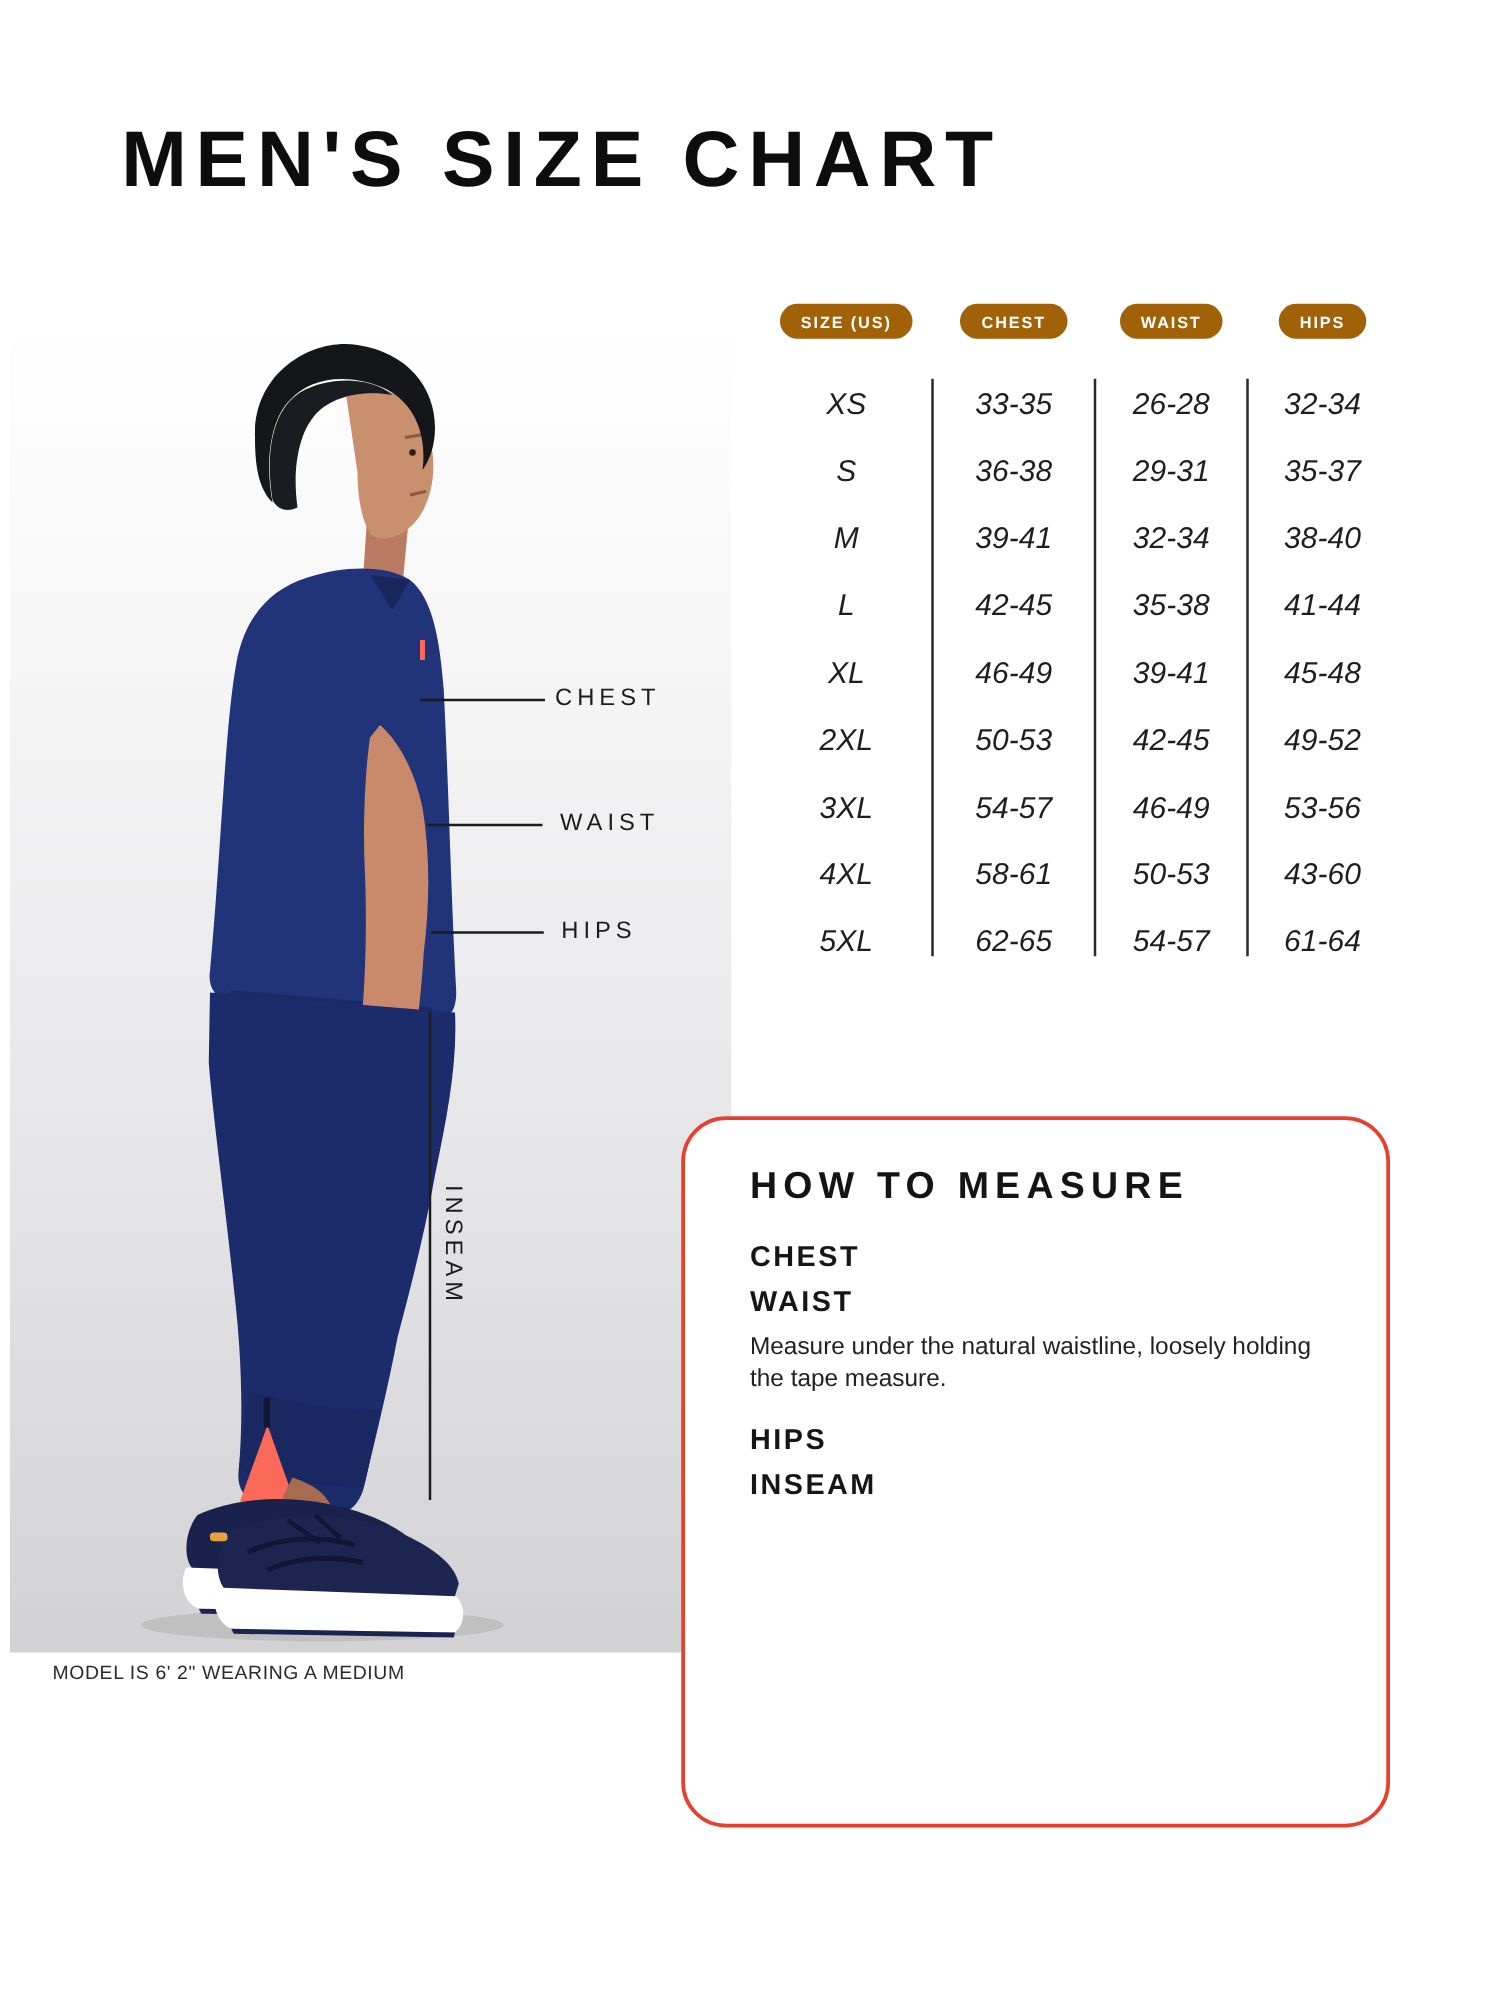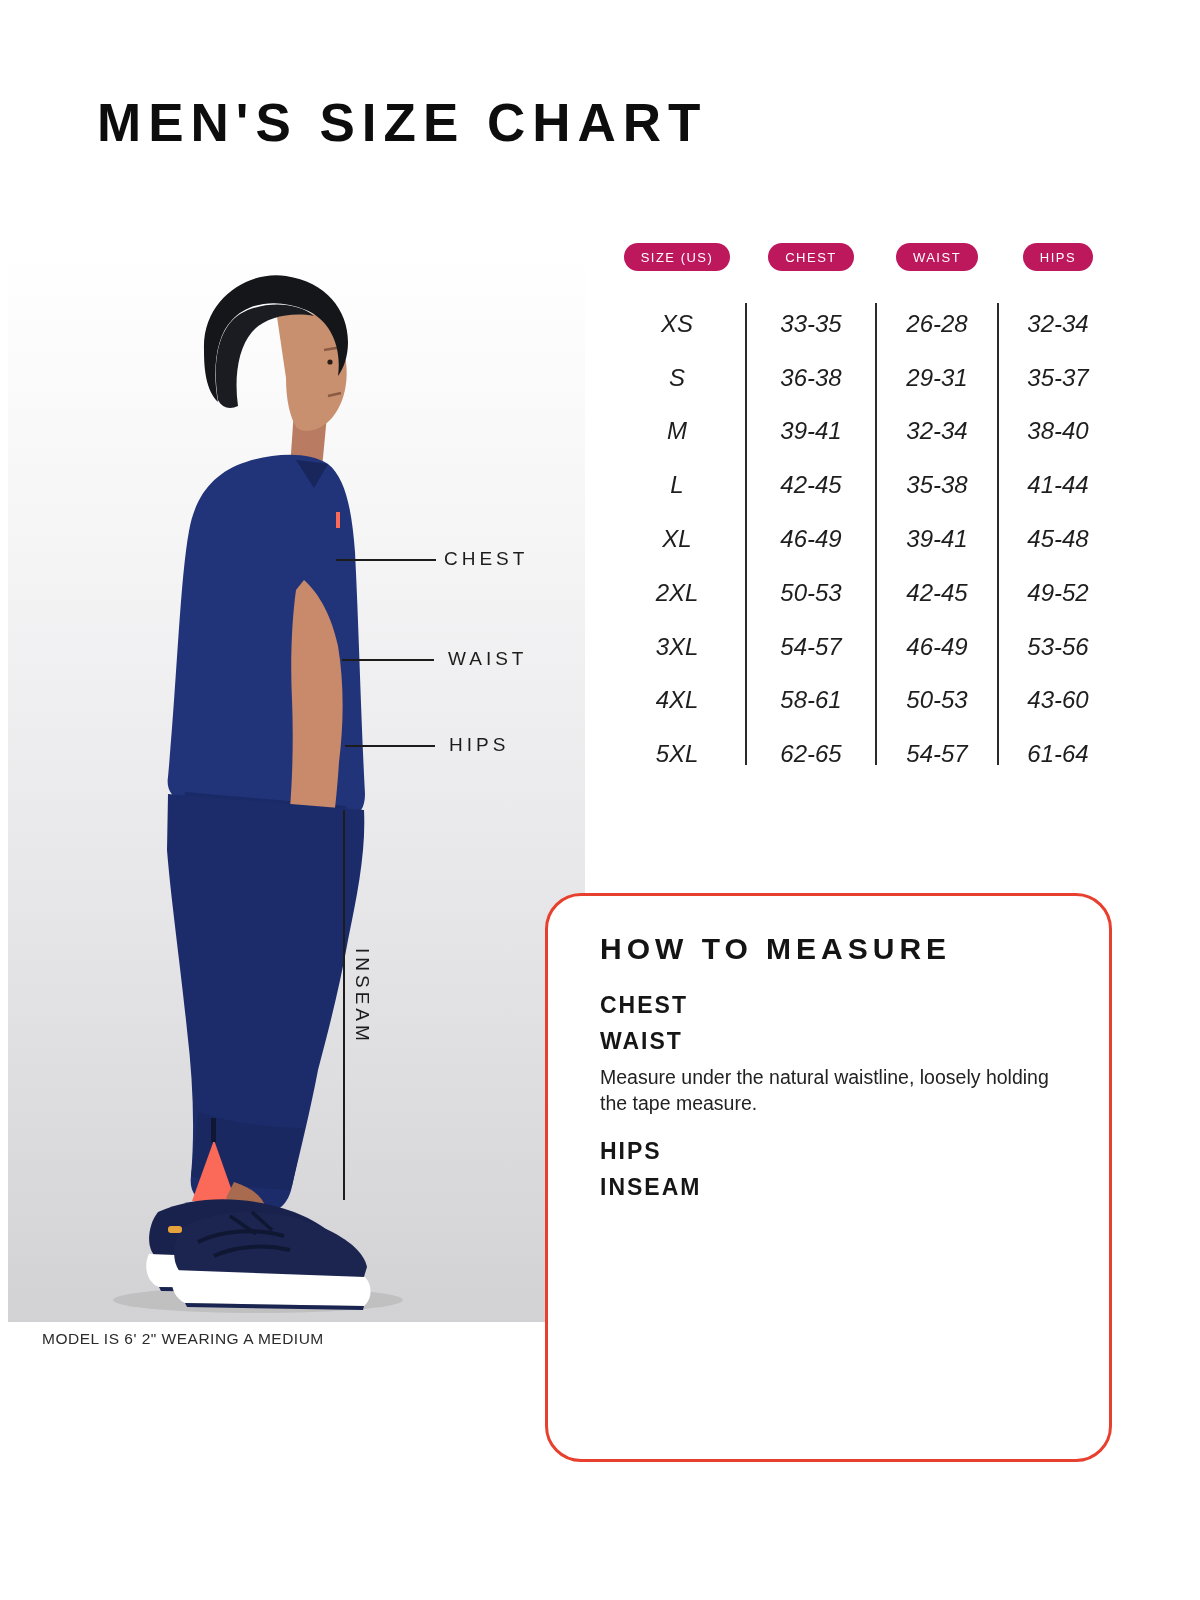--- a/index.html
+++ b/index.html
@@ -5,21 +5,21 @@
   html,body{margin:0;padding:0;}
   body{
     width:1200px;height:1600px;position:relative;background:#ffffff;
     font-family:"Liberation Sans","DejaVu Sans",sans-serif;color:#1b1b1b;
     overflow:hidden;
   }
   .abs{position:absolute;}
 
   
   .page-title{
-    left:97px;top:92px;font-size:53px;font-weight:bold;letter-spacing:7px;
+    left:97px;top:92px;font-size:63px;font-weight:bold;letter-spacing:7px;
     color:#0d0d0d;white-space:nowrap;
   }
 
   
   .photo{
     left:8px;top:250px;width:577px;height:1072px;
     background:linear-gradient(180deg,#ffffff 0%,#f6f6f7 25%,#e7e7e9 60%,#d2d2d4 100%);
   }
   .photo svg{position:absolute;left:0;top:0;}
 
@@ -35,22 +35,22 @@
 
   .photo-caption{
     left:42px;top:1330px;font-size:15.5px;letter-spacing:.5px;color:#2b2b2b;white-space:nowrap;
   }
 
   
   .tbl-grid{display:grid;grid-template-columns:138px 130px 122px 120px;}
   .tbl-head{left:608px;top:243px;width:510px;}
   .tbl-head .cell{display:flex;justify-content:center;align-items:center;}
   .pill{
-    background:#be185d;color:#ffffff;border-radius:15px;padding:7px 17px 6px 17px;
-    font-size:13px;font-weight:normal;letter-spacing:1.5px;white-space:nowrap;
+    background:#a16207;color:#ffffff;border-radius:15px;padding:7px 17px 6px 17px;
+    font-size:13px;font-weight:bold;letter-spacing:1.5px;white-space:nowrap;
   }
   .tbl-body{left:608px;top:297px;width:510px;height:471px;font-style:italic;}
   .tbl-row{height:53.8px;}
   .tbl-row .cell{
     display:flex;justify-content:center;align-items:center;
     font-size:24px;color:#1e1e1e;
   }
   .vdiv{position:absolute;width:2px;background:#2a2a2a;top:6px;height:462px;}
   .vdiv.d1{left:137px;} .vdiv.d2{left:267px;} .vdiv.d3{left:389px;}
 

